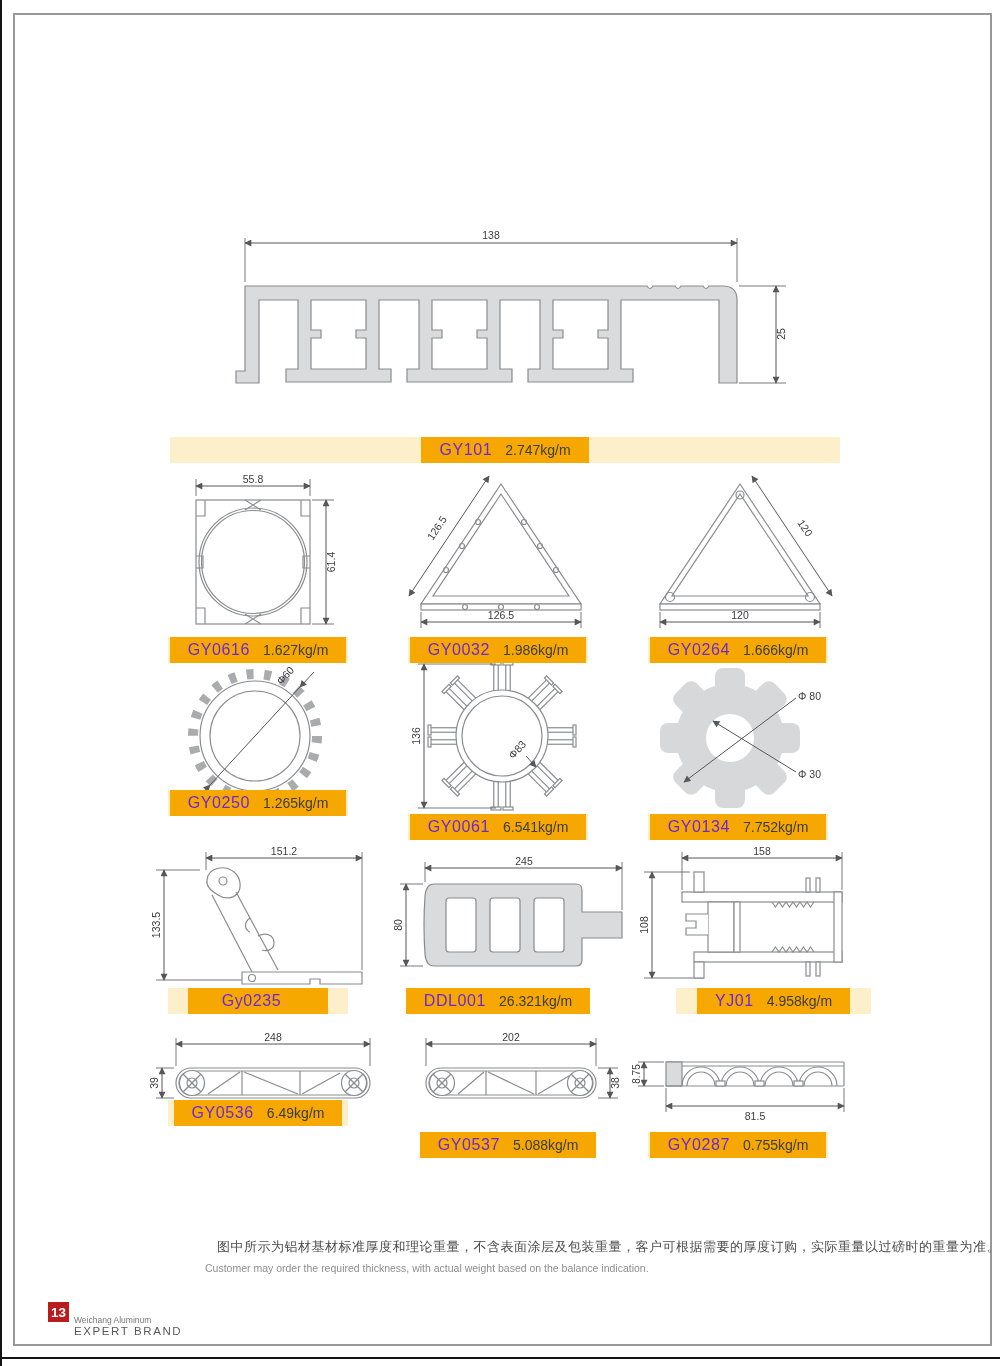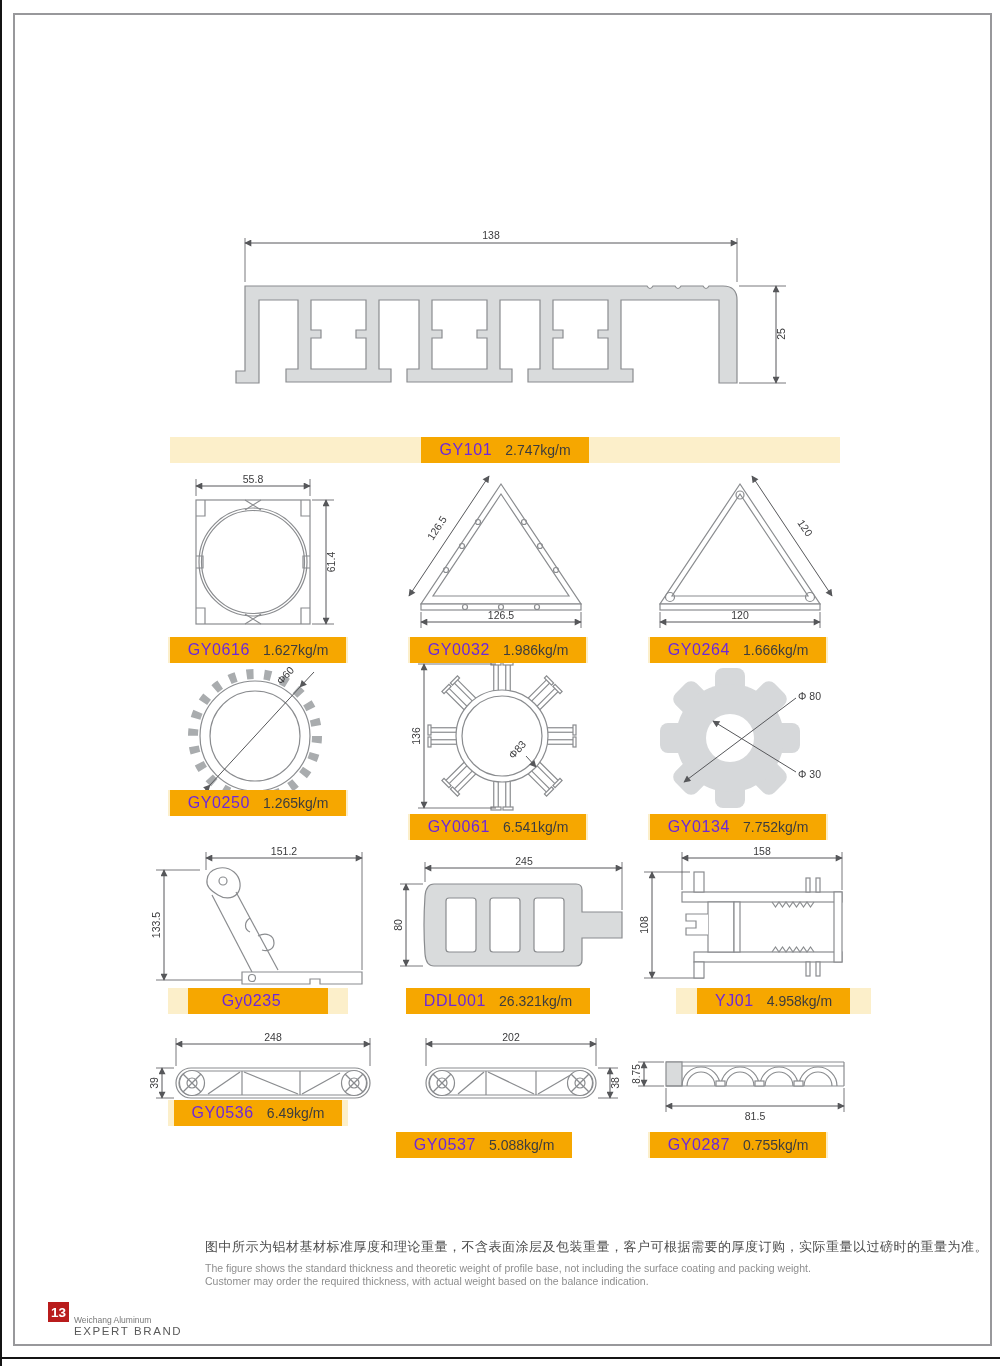--- a/index.html
+++ b/index.html
@@ -18,21 +18,21 @@
   svg.draw{position:absolute;overflow:visible;}
   .dim{font-size:10.5px;fill:#3b3b3d;}
   .dims{font-size:10px;fill:#3b3b3d;}
   .dimline{stroke:#56575a;stroke-width:1;fill:none;}
   .ext{stroke:#56575a;stroke-width:.8;fill:none;}
   .pro{stroke:#8a8c8f;stroke-width:1.2;fill:#fff;}
   .pron{stroke:#8a8c8f;stroke-width:1.2;fill:none;}
   .prof{stroke:#8a8c8f;stroke-width:1.2;fill:#d9dbdc;}
   .solid{fill:#d6d8da;}
   .notes{position:absolute;left:205px;top:1238px;width:640px;}
-  .note-zh{font-size:13px;color:#4c4c4c;letter-spacing:.5px;margin:0 0 6px 0;white-space:nowrap;}
+  .note-zh{font-size:13px;color:#4c4c4c;letter-spacing:.5px;margin:0 0 6px 12px;white-space:nowrap;}
   .note-en{font-size:10.5px;color:#8e8e8e;margin:0;line-height:12.5px;}
   .foot{position:absolute;left:48px;top:1302px;display:flex;align-items:flex-start;gap:5px;}
   .pagenum{width:21px;height:20px;background:#b91c1c;color:#fff;font-size:13.5px;
         font-weight:bold;display:flex;align-items:center;justify-content:center;}
   .brand-name{font-size:8.5px;color:#787878;line-height:9px;margin-top:14px;}
   .brand-tag{font-size:11.5px;color:#5a5a5a;letter-spacing:1.6px;line-height:13px;}
 </style>
 </head>
 <body>
 
@@ -400,36 +400,35 @@
       <span class="wt">4.958kg/m</span>
     </div>
   </div>
 
   <div class="band" style="left:168px;top:1100px;width:180px">
     <div class="tag">
       <span class="code">GY0536</span>
       <span class="wt">6.49kg/m</span>
     </div>
   </div>
-  <div class="band" style="left:408px;top:1132px;width:152px">
+  <div class="band" style="left:432px;top:1132px;width:152px">
     <div class="tag">
       <span class="code">GY0537</span>
       <span class="wt">5.088kg/m</span>
     </div>
   </div>
   <div class="band" style="left:648px;top:1132px;width:180px">
     <div class="tag">
       <span class="code">GY0287</span>
       <span class="wt">0.755kg/m</span>
     </div>
   </div>
 
   <div class="notes">
     <p class="note-zh">图中所示为铝材基材标准厚度和理论重量，不含表面涂层及包装重量，客户可根据需要的厚度订购，实际重量以过磅时的重量为准。</p>
-    <p class="note-en">The figure shows the standard thickness and theoretic weight of profile base, not including the surface coating and packing weight.</p>
     <p class="note-en">Customer may order the required thickness, with actual weight based on the balance indication.</p>
   </div>
 
   <div class="foot">
     <div class="pagenum">13</div>
     <div>
       <div class="brand-name">Weichang Aluminum</div>
       <div class="brand-tag">EXPERT BRAND</div>
     </div>
   </div>

